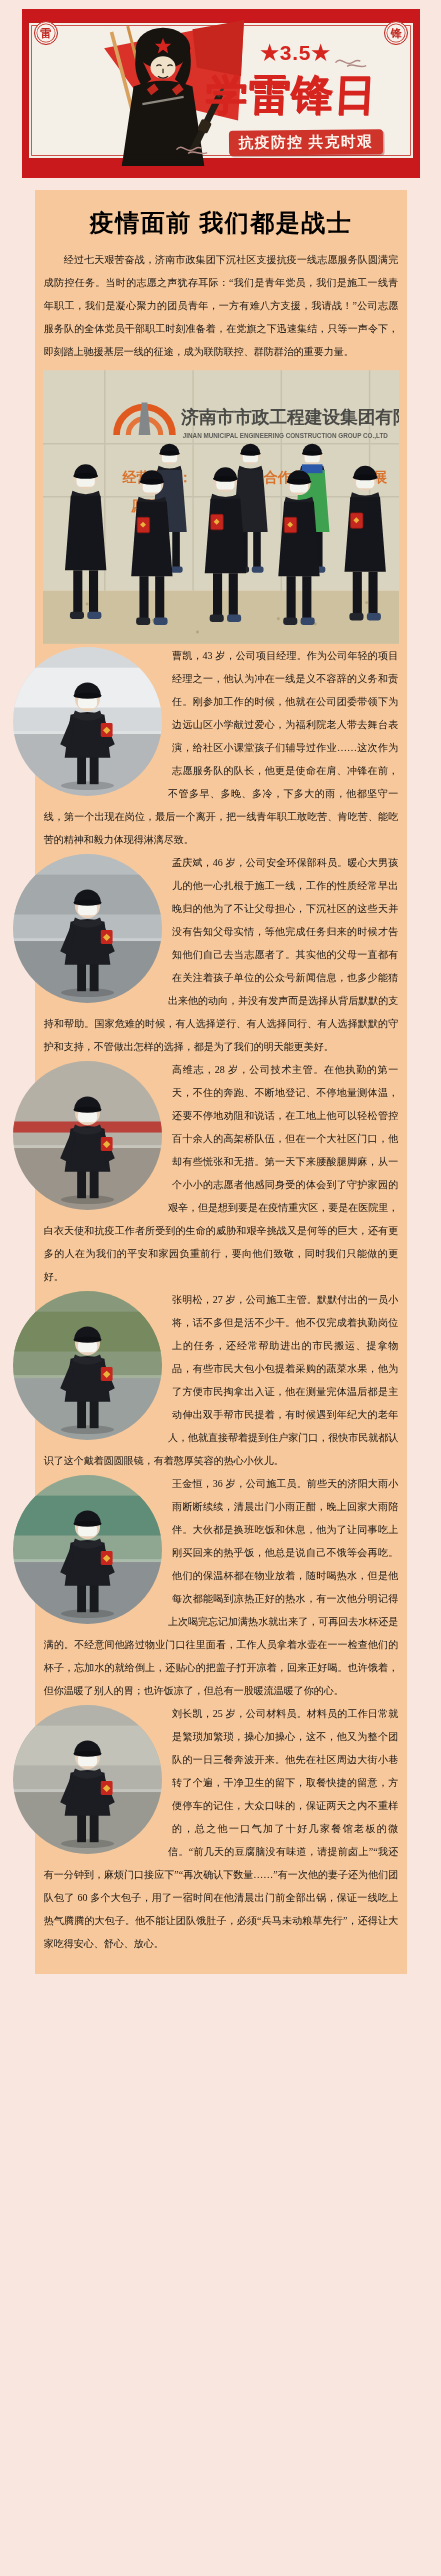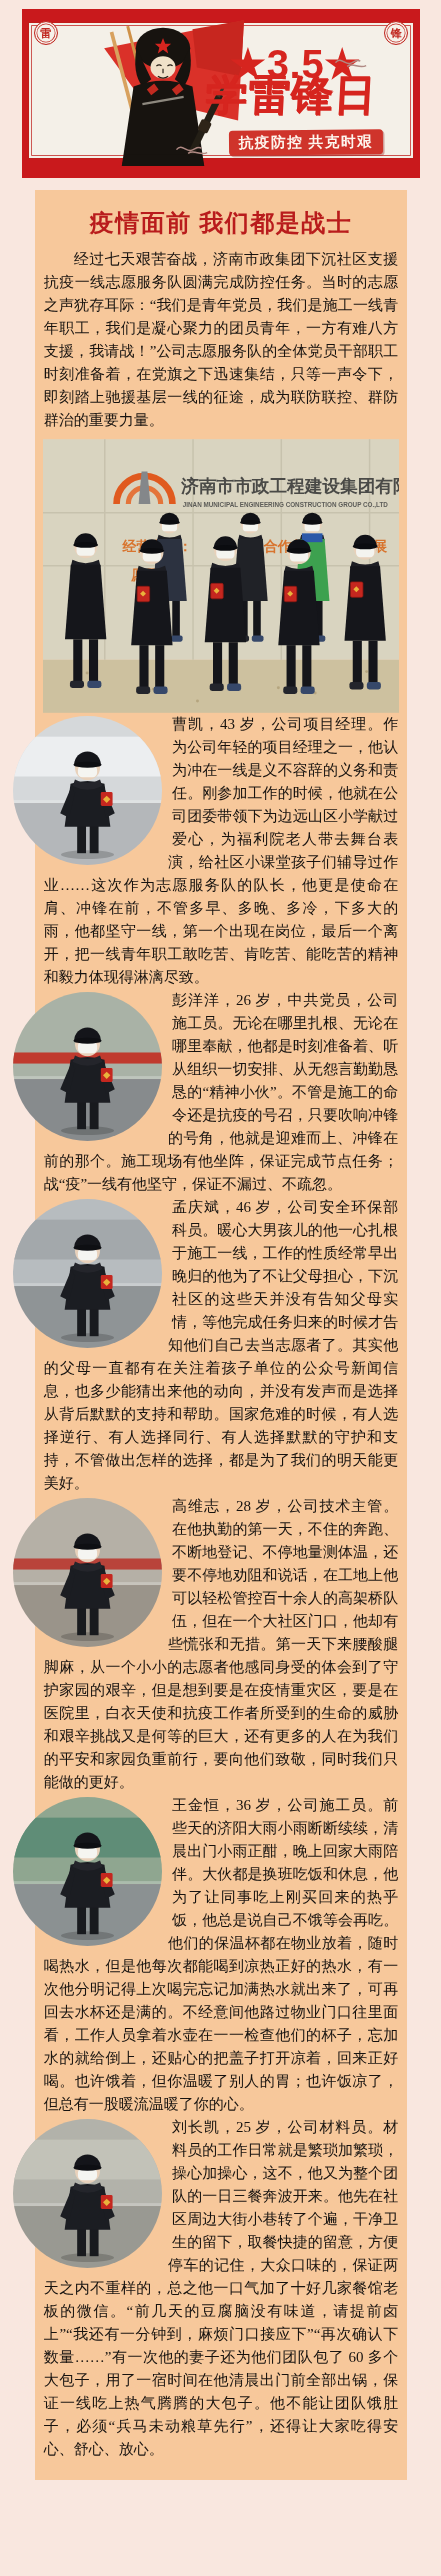--- a/index.html
+++ b/index.html
@@ -8,34 +8,34 @@
   
   .poster{position:relative;margin:8.8px 22px 0;height:169px;background:#c9191c;}
   .poster-panel{position:absolute;left:5.9px;right:5.9px;top:13.3px;bottom:19px;background:#f4f0e8;
     border:1.5px solid #bf1d1a;box-shadow:inset 0 0 0 2.2px #f4f0e8,inset 0 0 0 2.9px #bf1d1a;}
   .seal{position:absolute;top:11.8px;width:22px;height:22px;border-radius:50%;background:#f6f1ea;
     border:1.5px solid #c02720;box-shadow:inset 0 0 0 1.5px #f6f1ea,inset 0 0 0 2.2px #c02720;
     color:#c02720;font-weight:bold;font-size:11px;line-height:22px;text-align:center;z-index:5;}
   .seal-l{left:11.8px;}  .seal-r{right:11.8px;}
   .soldier{position:absolute;left:38px;top:1.5px;z-index:2;}
   .p-date{position:absolute;left:200px;top:32px;width:147px;text-align:center;z-index:3;
-    color:#d6251f;font-size:40px;font-weight:bold;font-family:"Liberation Sans",sans-serif;letter-spacing:0.7px;}
+    color:#d6251f;font-size:21px;font-weight:bold;font-family:"Liberation Sans",sans-serif;letter-spacing:0.7px;}
   .p-title{position:absolute;left:179px;top:65px;width:180px;text-align:center;z-index:3;
     color:#d6251f;font-size:42px;font-weight:900;letter-spacing:0.7px;transform:skewX(-3deg);
     text-shadow:0.7px 0.7px 0 #d6251f;white-space:nowrap;line-height:1;}
   .p-banner{position:absolute;left:207px;top:121px;z-index:4;background:#cf342b;color:#fdf6ee;
     font-size:14.7px;font-weight:bold;letter-spacing:1.5px;padding:2.9px 9.6px;border-radius:3.7px;
     transform:rotate(-.6deg);box-shadow:1.5px 1.5px 0 rgba(140,20,16,.35);white-space:nowrap;}
   .squiggle{position:absolute;z-index:3;}
   .sqA{left:312px;top:47px;} .sqB{left:153px;top:134px;}
 
   
   .panel{margin:11.8px 35px 0;background:#f7c89b;padding:5.9px 0 19px;}
-  h1{margin:11.8px 7.4px 8.8px;text-align:center;font-size:24px;letter-spacing:1.5px;font-weight:bold;color:#b91c1c;}
-  .panel p{margin:0 8.8px;font-size:15px;line-height:23px;text-align:justify;}
+  h1{margin:11.8px 7.4px 8.8px;text-align:center;font-size:24px;letter-spacing:1.5px;font-weight:bold;color:#000000;}
+  .panel p{margin:0 8.8px;font-size:10px;line-height:23px;text-align:justify;}
   .indent{text-indent:2em;}
   .photo-wide{display:block;margin:7.4px auto 0;}
   .profile{margin-top:19px;clear:both;overflow:visible;}
   .pic{display:block;float:left;width:149px;height:149px;border-radius:50%;overflow:hidden;
     margin:2.9px 10.3px 2.9px -31px;shape-outside:circle(81px at 71px 77px);}
   .pic svg{display:block;}
 
   
   .p1{--bg:#d5d8da;--gd:#b4b7ba;--sa:#eceef0;}
   .p2{--bg:#9aa0a6;--gd:#7e8388;--sa:#565d63;}
@@ -195,47 +195,47 @@
   <p class="profile">
     <span class="pic p1">
         <svg width="149" height="149" viewBox="0 0 202 202">
           <use href="#scene"></use>
         </svg>
       </span>
     <span class="indent">曹凯，43 岁，公司项目经理。作为公司年轻的项目经理之一，他认为冲在一线是义不容辞的义务和责任。刚参加工作的时候，他就在公司团委带领下为边远山区小学献过爱心，为福利院老人带去舞台表演，给社区小课堂孩子们辅导过作业……这次作为志愿服务队的队长，他更是使命在肩、冲锋在前，不管多早、多晚、多冷，下多大的雨，他都坚守一线，第一个出现在岗位，最后一个离开，把一线青年职工敢吃苦、肯吃苦、能吃苦的精神和毅力体现得淋漓尽致。</span>
   </p>
 
 
-  <p class="profile">
-    <span class="pic p3">
-        <svg width="149" height="149" viewBox="0 0 202 202">
-          <use href="#scene"></use>
-        </svg>
-      </span>
-    <span class="indent">彭洋洋，26 岁，中共党员，公司施工员。无论在哪里扎根、无论在哪里奉献，他都是时刻准备着、听从组织一切安排、从无怨言勤勤恳恳的“精神小伙”。不管是施工的命令还是抗疫的号召，只要吹响冲锋的号角，他就是迎难而上、冲锋在前的那个。施工现场有他坐阵，保证完成节点任务；战“疫”一线有他坚守，保证不漏过、不疏忽。</span>
-  </p>
 
   <p class="profile">
     <span class="pic p4">
         <svg width="149" height="149" viewBox="0 0 202 202">
           <use href="#scene"></use>
         </svg>
       </span>
     <span class="indent">孟庆斌，46 岁，公司安全环保部科员。暖心大男孩儿的他一心扎根于施工一线，工作的性质经常早出晚归的他为了不让父母担心，下沉社区的这些天并没有告知父母实情，等他完成任务归来的时候才告知他们自己去当志愿者了。其实他的父母一直都有在关注着孩子单位的公众号新闻信息，也多少能猜出来他的动向，并没有发声而是选择从背后默默的支持和帮助。国家危难的时候，有人选择逆行、有人选择同行、有人选择默默的守护和支持，不管做出怎样的选择，都是为了我们的明天能更美好。</span>
   </p>
 
   <p class="profile">
     <span class="pic p5">
         <svg width="149" height="149" viewBox="0 0 202 202">
           <use href="#scene"></use>
         </svg>
       </span>
     <span class="indent">高维志，28 岁，公司技术主管。在他执勤的第一天，不住的奔跑、不断地登记、不停地量测体温，还要不停地劝阻和说话，在工地上他可以轻松管控百十余人的高架桥队伍，但在一个大社区门口，他却有些慌张和无措。第一天下来腰酸腿脚麻，从一个小小的志愿者他感同身受的体会到了守护家园的艰辛，但是想到要是在疫情重灾区，要是在医院里，白衣天使和抗疫工作者所受到的生命的威胁和艰辛挑战又是何等的巨大，还有更多的人在为我们的平安和家园负重前行，要向他们致敬，同时我们只能做的更好。</span>
   </p>
 
+  <p class="profile">
+    <span class="pic p6">
+        <svg width="149" height="149" viewBox="0 0 202 202">
+          <use href="#scene"></use>
+        </svg>
+      </span>
+    <span class="indent">张明松，27 岁，公司施工主管。默默付出的一员小将，话不多但是活不少干。他不仅完成着执勤岗位上的任务，还经常帮助进出的市民搬运、提拿物品，有些市民大包小包提着采购的蔬菜水果，他为了方便市民掏拿出入证，他在测量完体温后都是主动伸出双手帮市民提着，有时候遇到年纪大的老年人，他就直接帮着提到住户家门口，很快市民就都认识了这个戴着圆圆眼镜，有着憨厚笑容的热心小伙儿。</span>
+  </p>
 
   <p class="profile">
     <span class="pic p7">
         <svg width="149" height="149" viewBox="0 0 202 202">
           <use href="#scene"></use>
         </svg>
       </span>
     <span class="indent">王金恒，36 岁，公司施工员。前些天的济阳大雨小雨断断续续，清晨出门小雨正酣，晚上回家大雨陪伴。大伙都是换班吃饭和休息，他为了让同事吃上刚买回来的热乎饭，他总是说自己不饿等会再吃。他们的保温杯都在物业放着，随时喝热水，但是他每次都能喝到凉热正好的热水，有一次他分明记得上次喝完忘记加满热水就出来了，可再回去水杯还是满的。不经意间他路过物业门口往里面看，工作人员拿着水壶在一一检查他们的杯子，忘加水的就给倒上，还贴心的把盖子打开凉着，回来正好喝。也许饿着，但你温暖了别人的胃；也许饭凉了，但总有一股暖流温暖了你的心。</span>
   </p>
 

